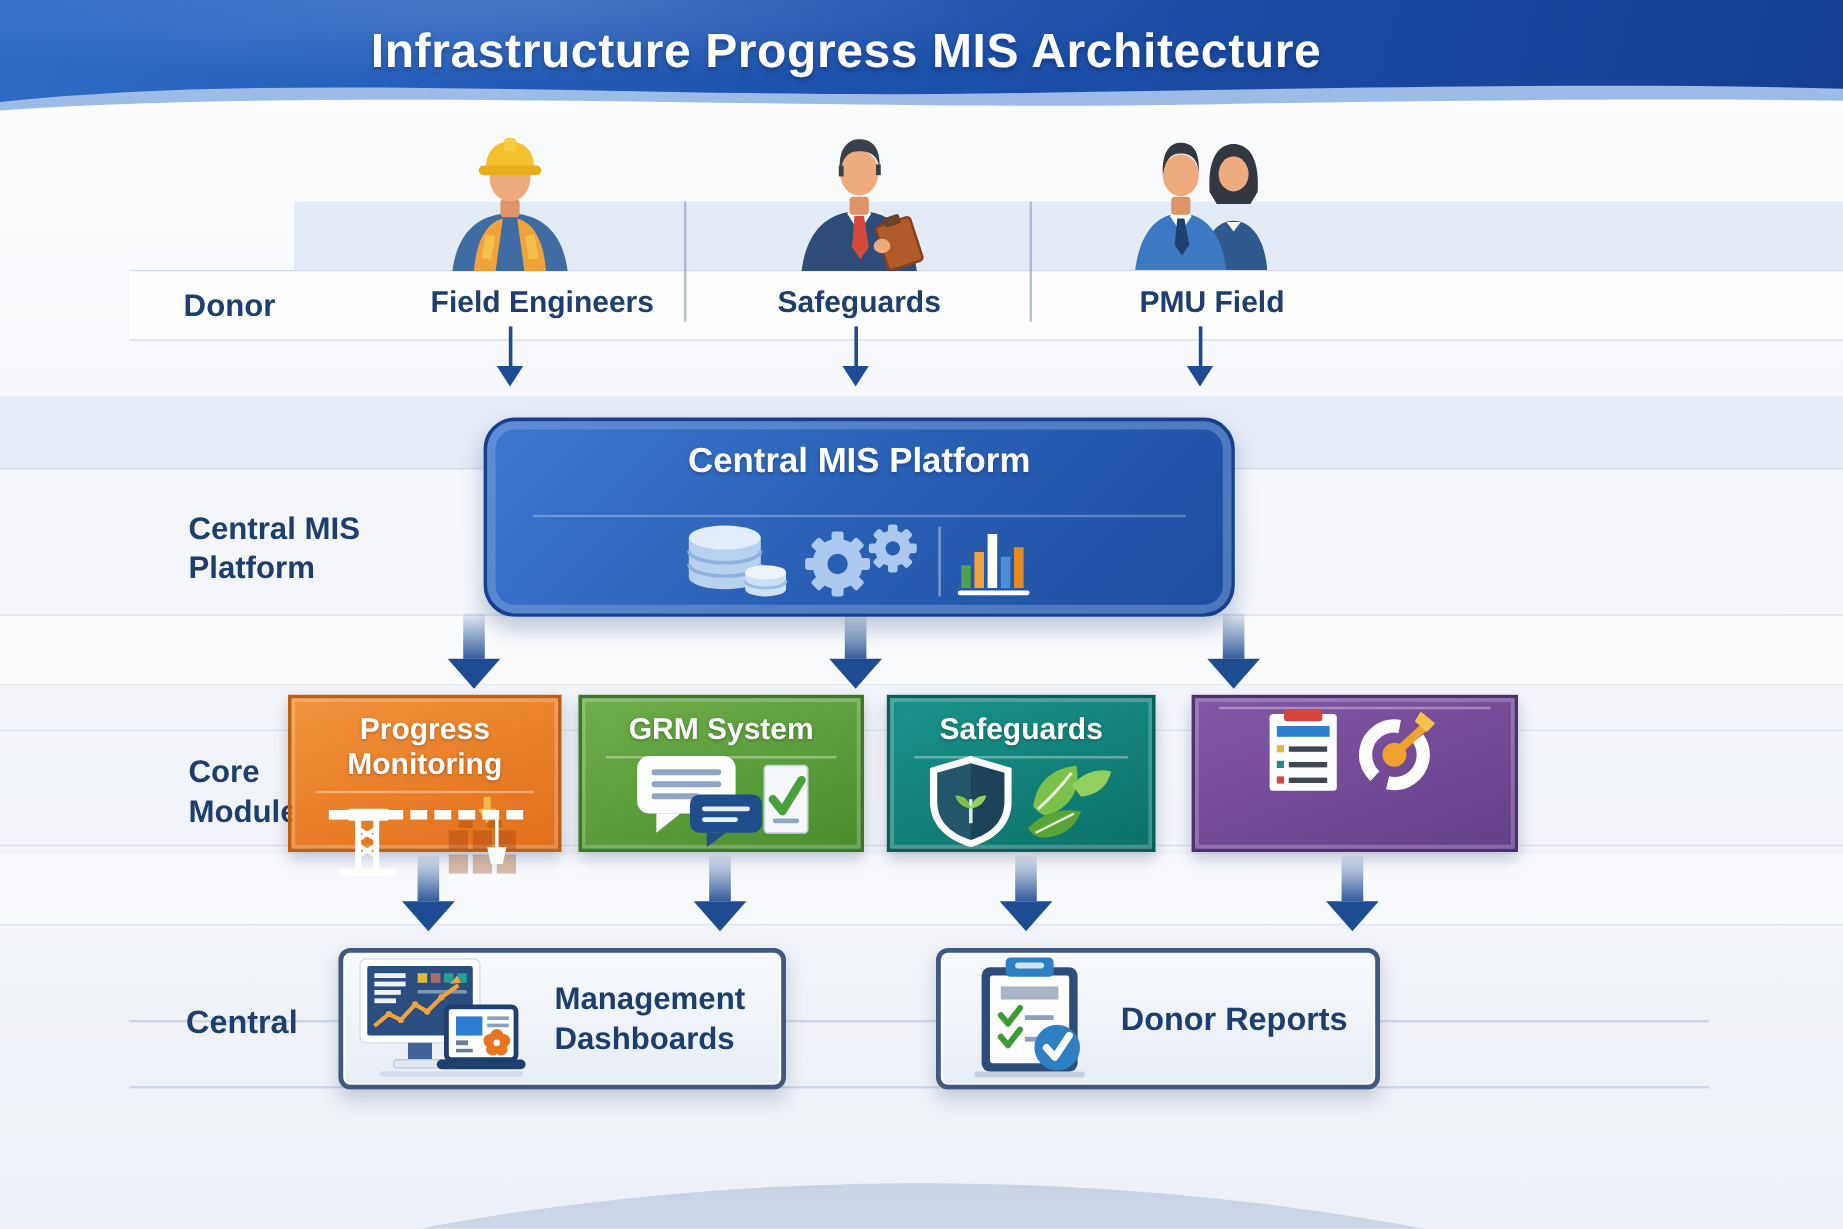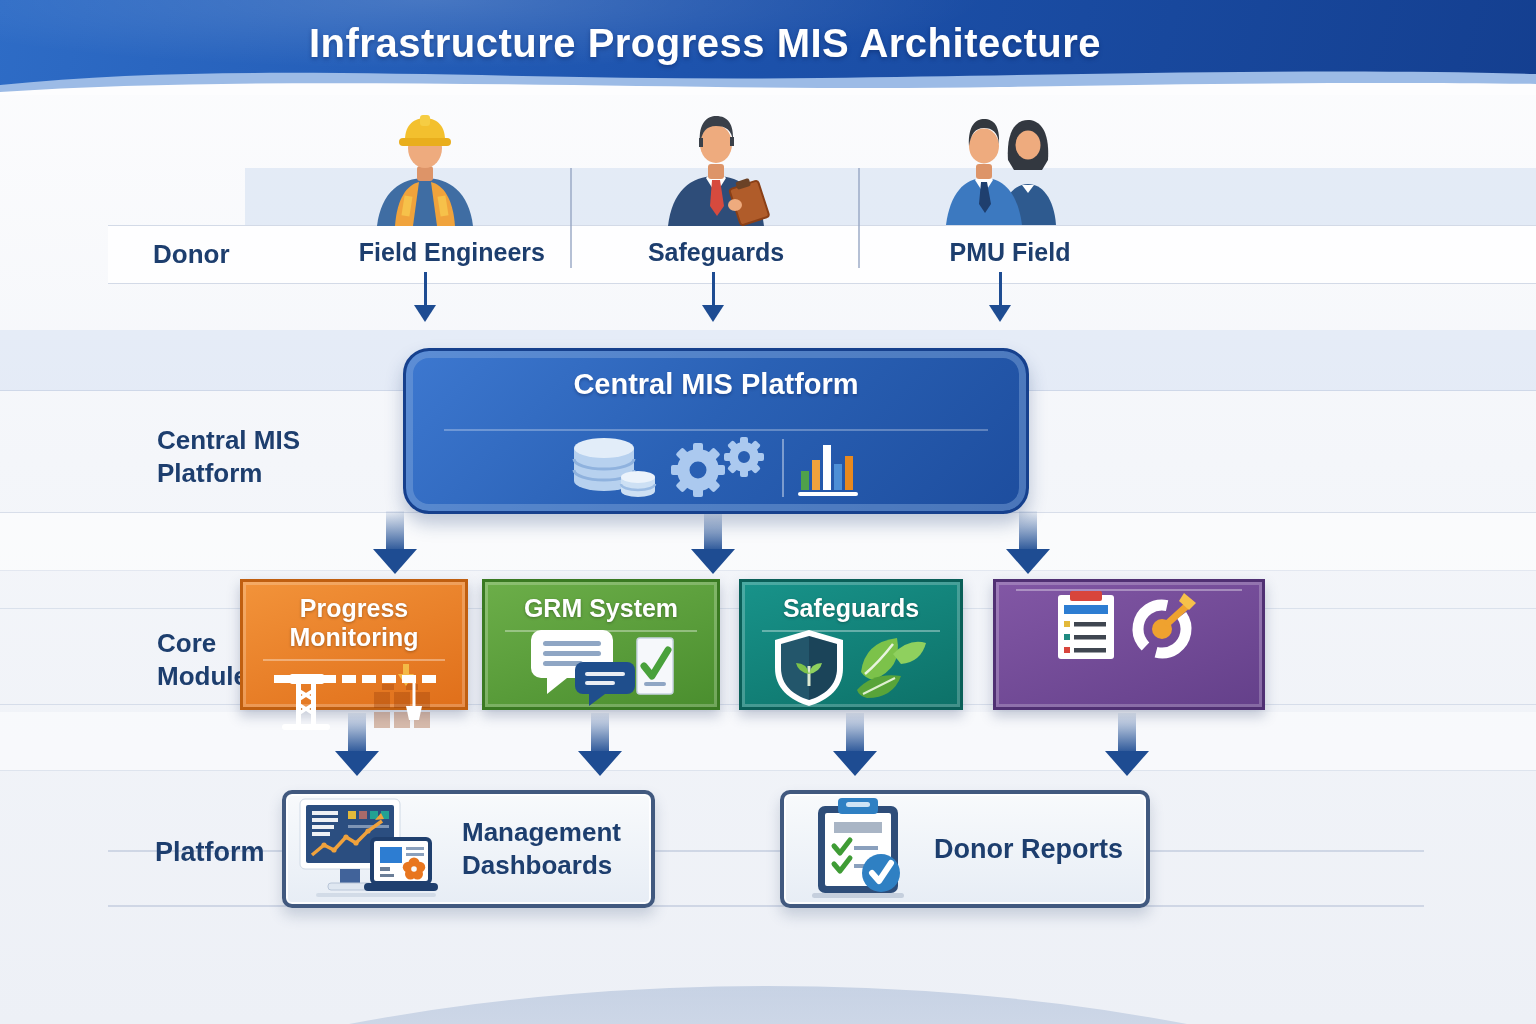--- a/index.html
+++ b/index.html
@@ -355,21 +355,21 @@
     </div>
   <div class="arrow-big" style="left:833px;top:713px;">
       <div class="shaft"></div>
       <div class="head"></div>
     </div>
   <div class="arrow-big" style="left:1105px;top:713px;">
       <div class="shaft"></div>
       <div class="head"></div>
     </div>
 
-  <div class="rail-label" style="left:155px;top:836px;font-size:27px;">Platform</div>
+  <div class="rail-label" style="left:155px;top:836px;font-size:27px;">Central</div>
 
   <div class="outbox" style="left:282px;width:373px;">
     <svg style="margin-left:10px;" width="150" height="108" viewBox="0 0 150 108">
       <rect x="20" y="98" width="120" height="4" rx="2" fill="#c3cedd" opacity="0.6"></rect>
       <rect x="4" y="4" width="100" height="70" rx="5" fill="#ffffff" stroke="#d0dae6"></rect>
       <rect x="10" y="10" width="88" height="58" rx="2" fill="#2b4e80"></rect>
       <g fill="rgba(255,255,255,0.92)">
         <rect x="16" y="16" width="26" height="4"></rect>
           <rect x="16" y="23" width="26" height="4"></rect>
         <rect x="16" y="30" width="22" height="4"></rect>

